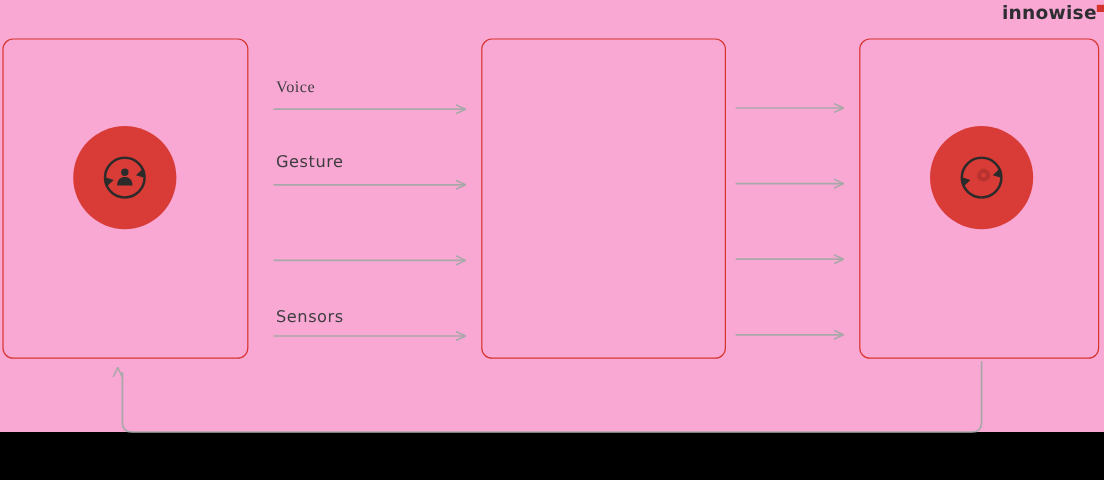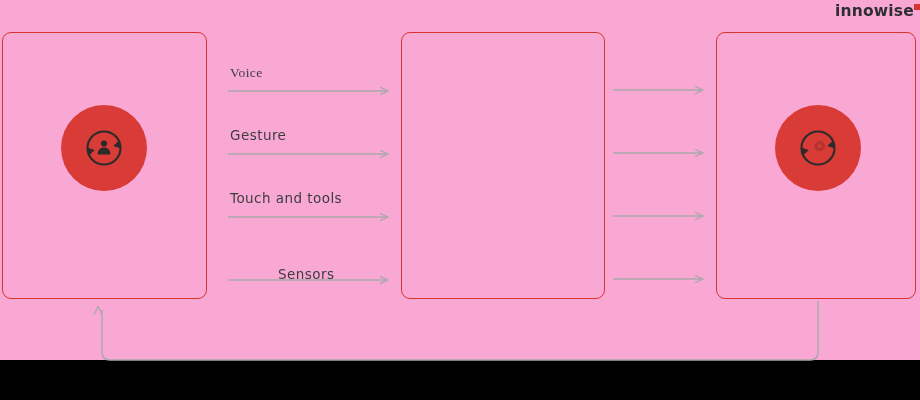--- a/index.html
+++ b/index.html
@@ -143,22 +143,21 @@
                  L31.7 23.8 L32.1 25.5 L30.5 26.2 L29.7 27.8 L28.0 27.6 L26.6 28.7 L25.2 27.6
                  L23.5 27.9 L22.8 26.3 L21.2 25.6 L21.6 23.9 L21.0 22.3 L22.3 21.1 L22.5 19.3
                  L24.2 19.1 Z"></path>
       </g>
       <circle cx="26.6" cy="23.1" r="1.9" fill="#d93c37"></circle>
     </svg>
   </div>
 
   <div class="channel-label" style="left:230px; top:66px;font-family:Liberation Serif, serif;">Voice</div>
   <div class="channel-label" style="left:230px; top:129px;">Gesture</div>
-  <div class="channel-label" style="left:230px; top:192px;">Touch and tools</div>
-  <div class="channel-label" style="left:230px; top:268px;margin-left:48px;">Sensors</div>
+  <div class="channel-label" style="left:230px; top:258px;">Sensors</div>
 
   <svg id="wires" viewBox="0 0 920 400">
     <defs>
       <marker id="ah" markerWidth="9" markerHeight="9" refX="8.4" refY="4.5" orient="auto" markerUnits="userSpaceOnUse">
         <path d="M0.6,0.9 L8.4,4.5 L0.6,8.1" fill="none" stroke="#a8a8a8" stroke-width="1.3" stroke-linecap="round" stroke-linejoin="round"></path>
       </marker>
       <marker id="ahv" markerWidth="9" markerHeight="9" refX="4.5" refY="8.4" orient="auto" markerUnits="userSpaceOnUse">
         <path d="M0.6,0.9 L8.4,4.5 L0.6,8.1" fill="none" stroke="#a8a8a8" stroke-width="1.3" stroke-linecap="round" stroke-linejoin="round"></path>
       </marker>
     </defs>

